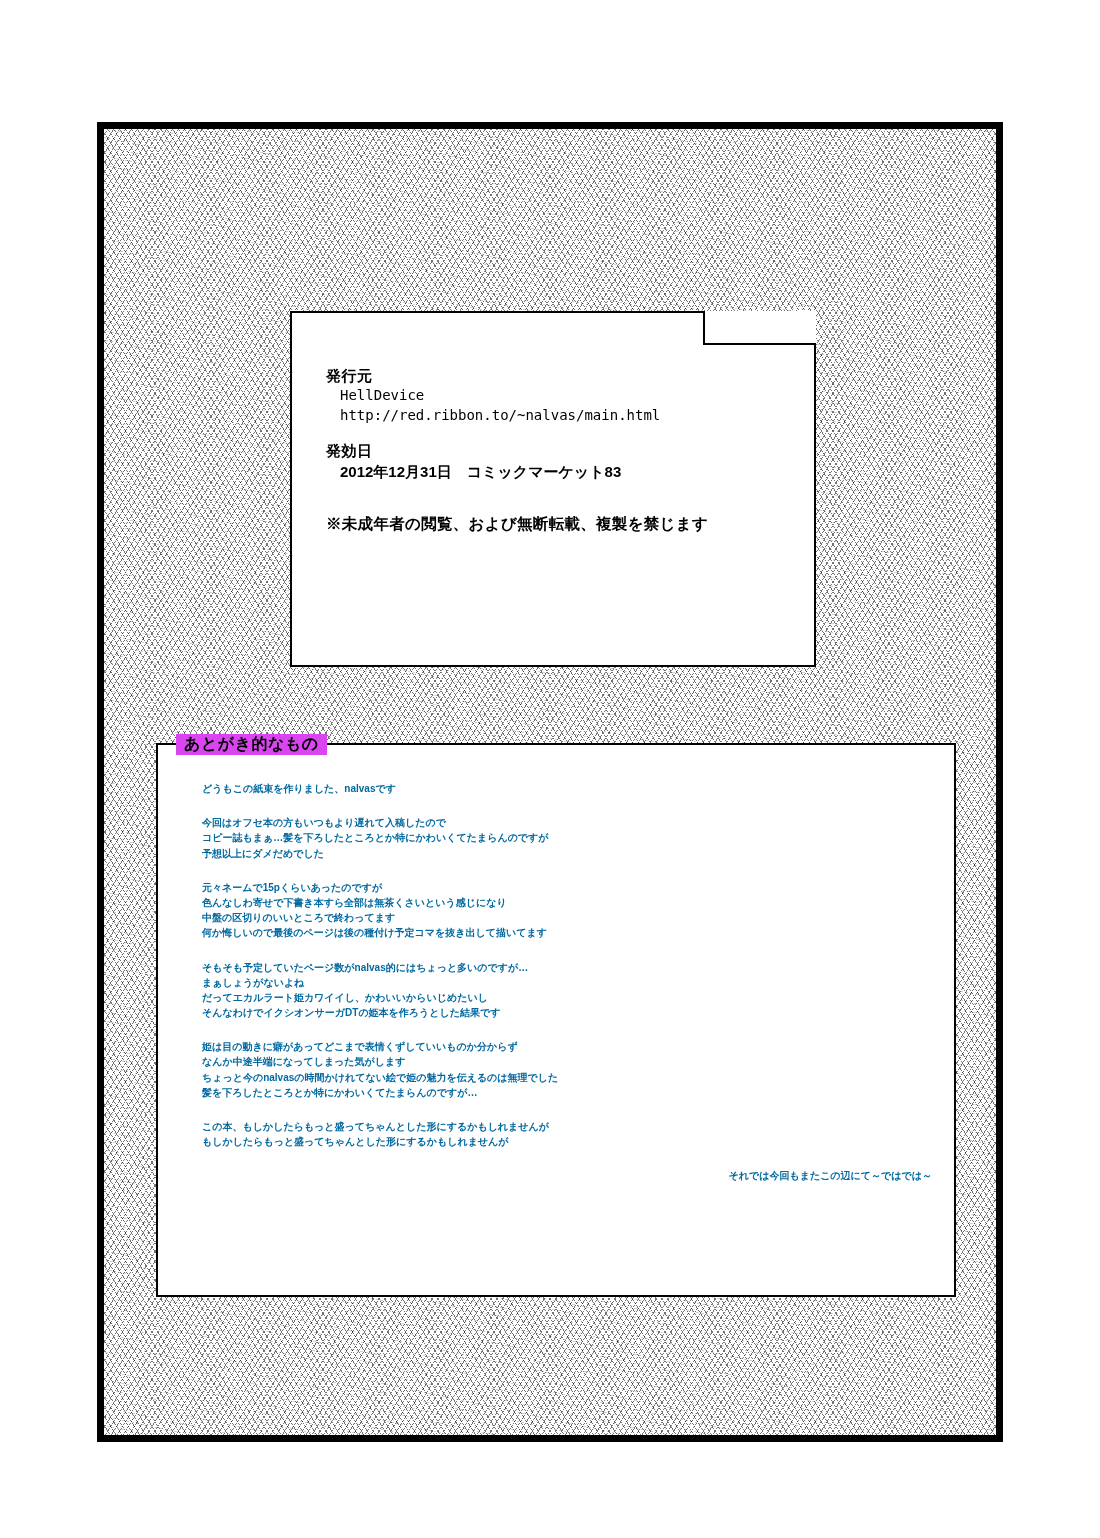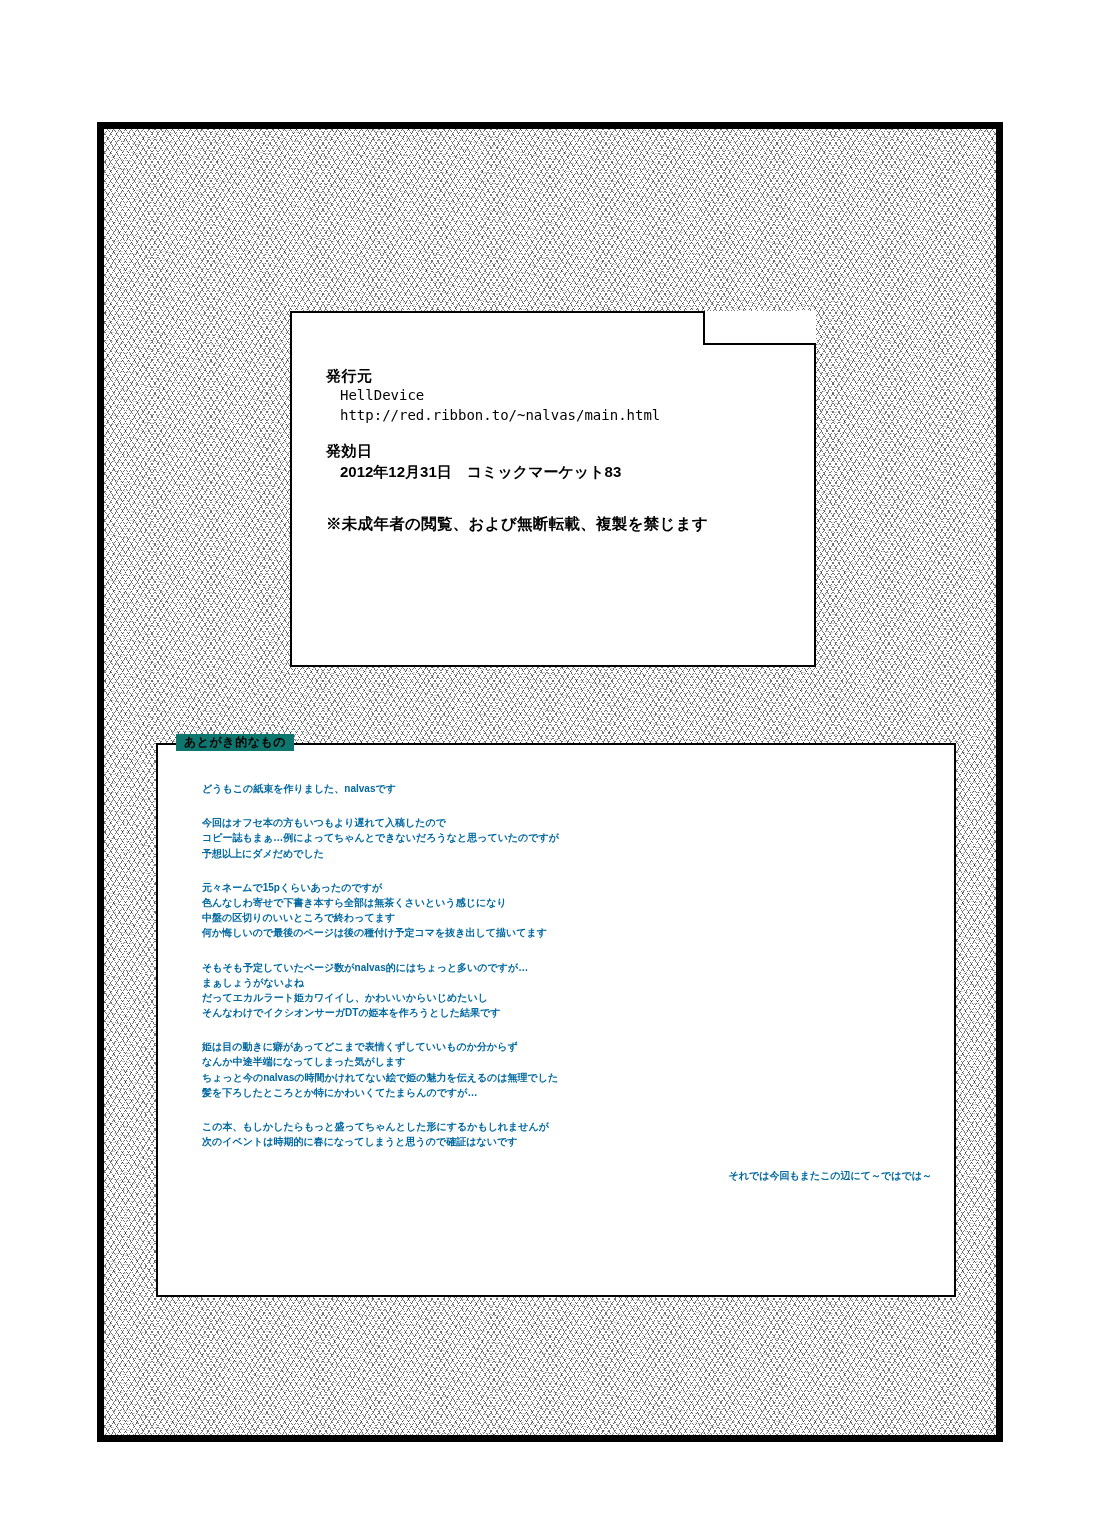--- a/index.html
+++ b/index.html
@@ -109,23 +109,23 @@
     width: 800px;
     height: 554px;
     border: 2px solid #000000;
     background: #ffffff;
     box-sizing: border-box;
   }
   .afterword-title {
     position: absolute;
     left: 18px;
     top: -11px;
-    background: #0f766e;
+    background: #d946ef;
     padding: 0 8px;
-    font-size: 12px;
+    font-size: 16px;
     font-weight: bold;
     letter-spacing: 0.5px;
     color: #000000;
     white-space: nowrap;
   }
   .afterword-body {
     position: absolute;
     left: 44px;
     top: 36px;
     right: 22px;
@@ -167,21 +167,21 @@
   <div class="afterword">
     <div class="afterword-title">あとがき的なもの</div>
     <div class="afterword-body">
 
       <div class="para">
         <div>どうもこの紙束を作りました、nalvasです</div>
       </div>
 
       <div class="para">
         <div>今回はオフセ本の方もいつもより遅れて入稿したので</div>
-        <div>コピー誌もまぁ…例によってちゃんとできないだろうなと思っていたのですが</div>
+        <div>コピー誌もまぁ…髪を下ろしたところとか特にかわいくてたまらんのですが</div>
         <div>予想以上にダメだめでした</div>
       </div>
 
       <div class="para">
         <div>元々ネームで15pくらいあったのですが</div>
         <div>色んなしわ寄せで下書き本すら全部は無茶くさいという感じになり</div>
         <div>中盤の区切りのいいところで終わってます</div>
         <div>何か悔しいので最後のページは後の種付け予定コマを抜き出して描いてます</div>
       </div>
 
@@ -194,21 +194,21 @@
 
       <div class="para">
         <div>姫は目の動きに癖があってどこまで表情くずしていいものか分からず</div>
         <div>なんか中途半端になってしまった気がします</div>
         <div>ちょっと今のnalvasの時間かけれてない絵で姫の魅力を伝えるのは無理でした</div>
         <div>髪を下ろしたところとか特にかわいくてたまらんのですが…</div>
       </div>
 
       <div class="para">
         <div>この本、もしかしたらもっと盛ってちゃんとした形にするかもしれませんが</div>
-        <div>次のイベントは時期的に春になってしまうと思うので確証はないです</div>
+        <div>もしかしたらもっと盛ってちゃんとした形にするかもしれませんが</div>
       </div>
 
       <div class="para">
         <div>それでは今回もまたこの辺にて～ではでは～</div>
       </div>
 
     </div>
   </div>
 </div>
 

